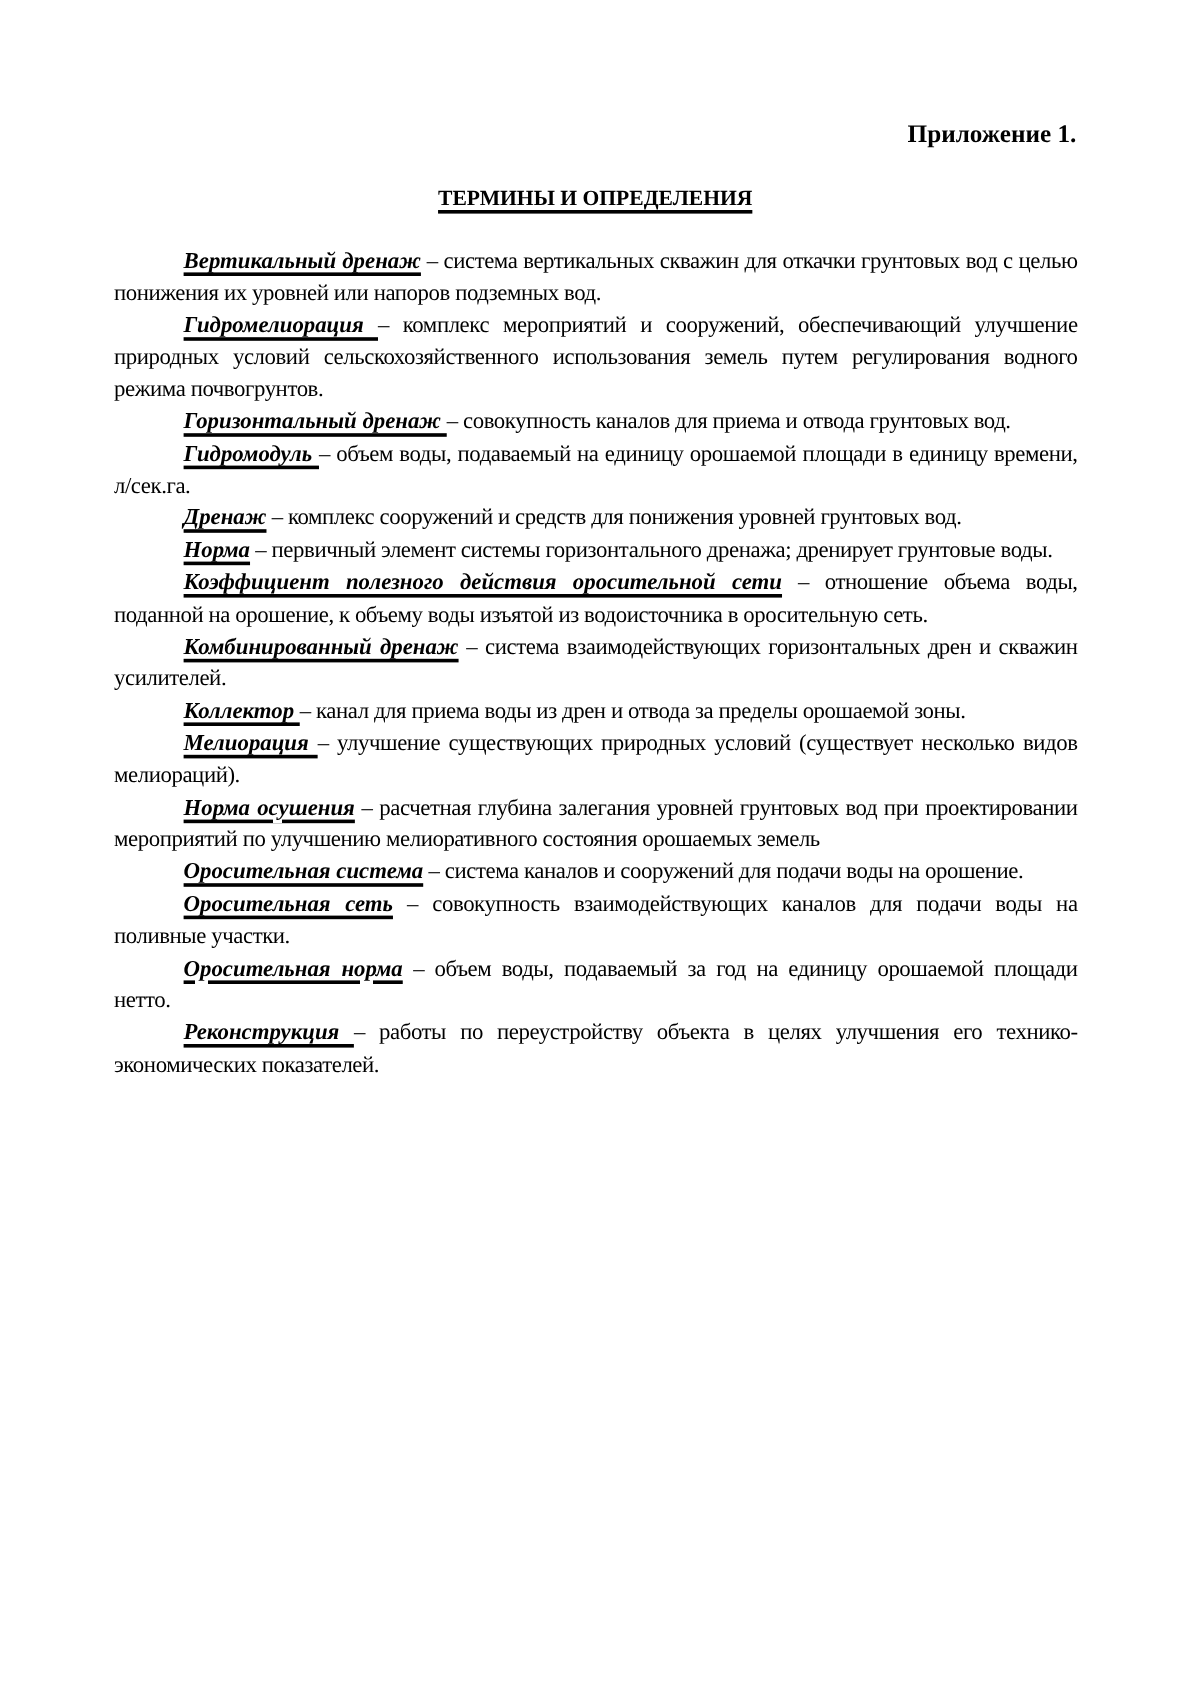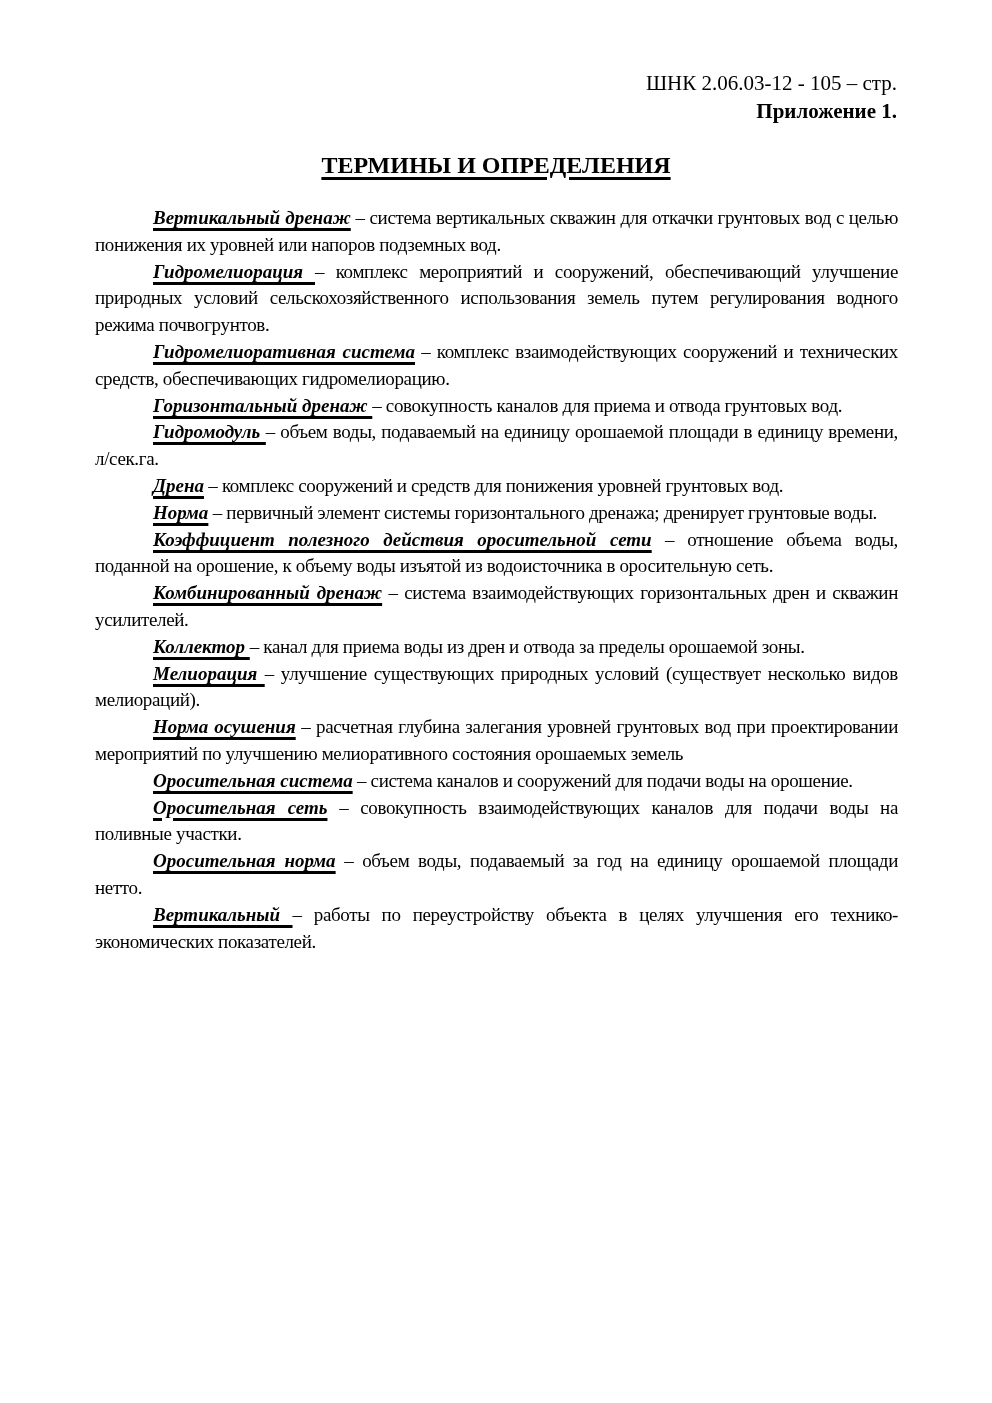--- a/index.html
+++ b/index.html
@@ -40,21 +40,21 @@
       line-height: 26px;
       font-weight: bold;
       white-space: nowrap;
     }
     .title {
       position: absolute;
       left: 0;
       width: 992px;
       top: 152px;
       text-align: center;
-      font-size: 24px;
+      font-size: 18px;
       line-height: 26px;
       font-weight: bold;
     }
     .title span {
       text-decoration: underline;
       text-decoration-thickness: 3px;
       text-underline-offset: 4px;
     }
     .defs {
       position: absolute;
@@ -78,39 +78,37 @@
       text-decoration-thickness: 3px;
       text-underline-offset: 4px;
       letter-spacing: 0;
     }
   </style>
 </head>
 <body>
 
 <div class="page">
 
-  <div class="header-ref">ШНК 2.06.03-12 - 105 – стр.</div>
   <div class="header-appendix">Приложение 1.</div>
 
   <div class="title">
     <span>ТЕРМИНЫ И ОПРЕДЕЛЕНИЯ</span>
   </div>
 
   <div class="defs">
     <p class="def"><span class="term">Вертикальный дренаж</span><span> – система вертикальных скважин для откачки грунтовых вод с целью понижения их уровней или напоров подземных вод.</span></p>
     <p class="def"><span class="term">Гидромелиорация </span><span> – комплекс мероприятий и сооружений, обеспечива­ющий улучшение природных условий сельскохозяйственного использования земель путем регулирования водного режима почвогрунтов.</span></p>
-    <p class="def"><span class="term">Гидромелиоративная система</span><span> – комплекс взаимодействующих соору­жений и технических средств, обеспечивающих гидромелиорацию.</span></p>
     <p class="def"><span class="term">Горизонтальный дренаж </span><span> – совокупность каналов для приема и отвода грунтовых вод.</span></p>
     <p class="def"><span class="term">Гидромодуль </span><span> – объем воды, подаваемый на единицу орошаемой площади в единицу времени, л/сек.га.</span></p>
-    <p class="def"><span class="term">Дрена</span><span> – комплекс сооружений и средств для понижения уровней грун­товых вод.</span></p>
+    <p class="def"><span class="term">Дренаж</span><span> – комплекс сооружений и средств для понижения уровней грун­товых вод.</span></p>
     <p class="def"><span class="term">Норма</span><span> – первичный элемент системы горизонтального дренажа; дрениру­ет грунтовые воды.</span></p>
     <p class="def"><span class="term">Коэффициент полезного действия оросительной сети</span><span> – отношение объема воды, поданной на орошение, к объему воды изъятой из водоисточника в оросительную сеть.</span></p>
     <p class="def"><span class="term">Комбинированный дренаж</span><span> – система взаимодействующих горизонталь­ных дрен и скважин усилителей.</span></p>
     <p class="def"><span class="term">Коллектор </span><span> – канал для приема воды из дрен и отвода за пределы ороша­емой зоны.</span></p>
     <p class="def"><span class="term">Мелиорация </span><span> – улучшение существующих природных условий (суще­ствует несколько видов мелиораций).</span></p>
     <p class="def"><span class="term">Норма осушения</span><span> – расчетная глубина залегания уровней грунтовых вод при проектировании мероприятий по улучшению мелиоративного состояния орошаемых земель</span></p>
     <p class="def"><span class="term">Оросительная система</span><span> – система каналов и сооружений для подачи во­ды на орошение.</span></p>
     <p class="def"><span class="term">Оросительная сеть</span><span> – совокупность взаимодействующих каналов для подачи воды на поливные участки.</span></p>
     <p class="def"><span class="term">Оросительная норма</span><span> – объем воды, подаваемый за год на единицу оро­шаемой площади нетто.</span></p>
-    <p class="def"><span class="term">Вертикальный </span><span> – работы по переустройству объекта в целях улучшения его технико-экономических показателей.</span></p>
+    <p class="def"><span class="term">Реконструкция </span><span> – работы по переустройству объекта в целях улучшения его технико-экономических показателей.</span></p>
   </div>
 
 </div>
 
 </body></html>

